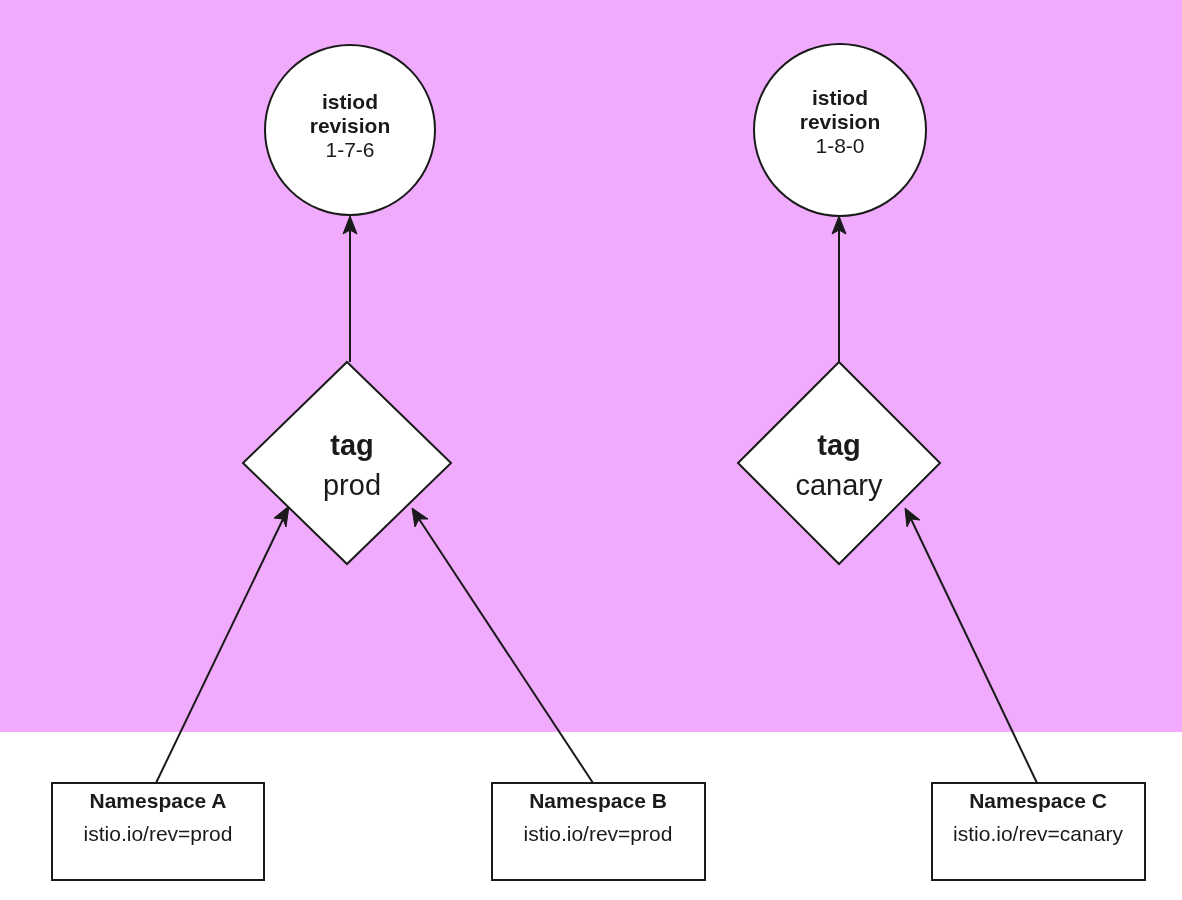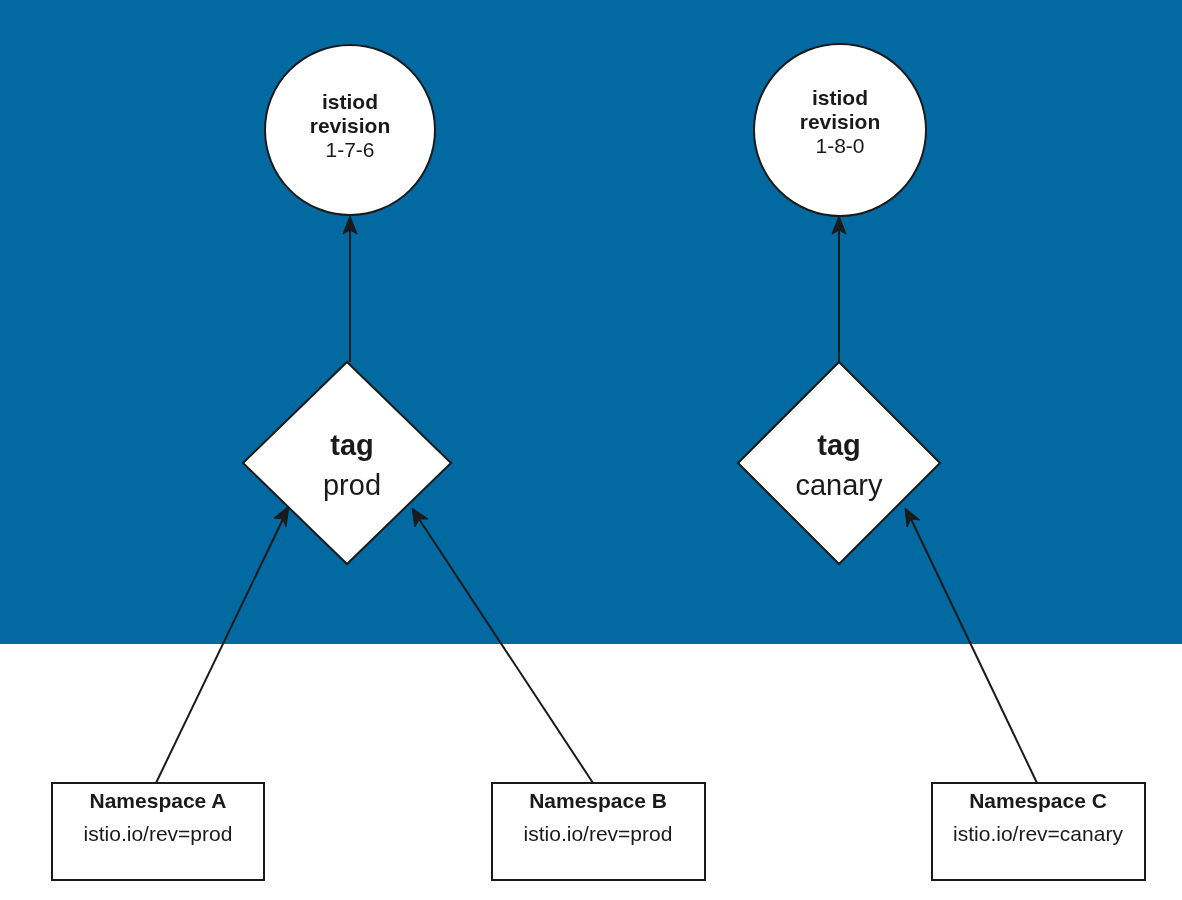--- a/index.html
+++ b/index.html
@@ -10,22 +10,22 @@
   }
   body {
     width: 1182px;
     height: 900px;
     font-family: "Liberation Sans", sans-serif;
     overflow: hidden;
   }
   #diagram-root {
     position: relative;
     width: 1182px;
-    height: 644px;
-    background: #0369a1;
+    height: 732px;
+    background: #f0abfc;
   }
   svg.diagram {
     display: block;
     width: 1182px;
     height: 900px;
   }
   .shape-outline {
     fill: #ffffff;
     stroke: #1a1a1a;
     stroke-width: 2;

